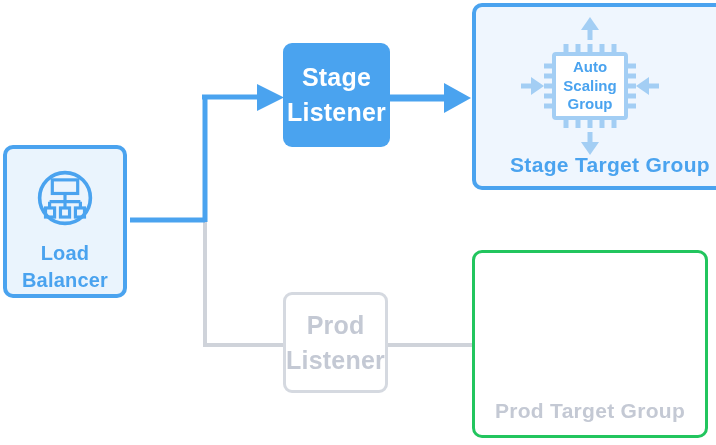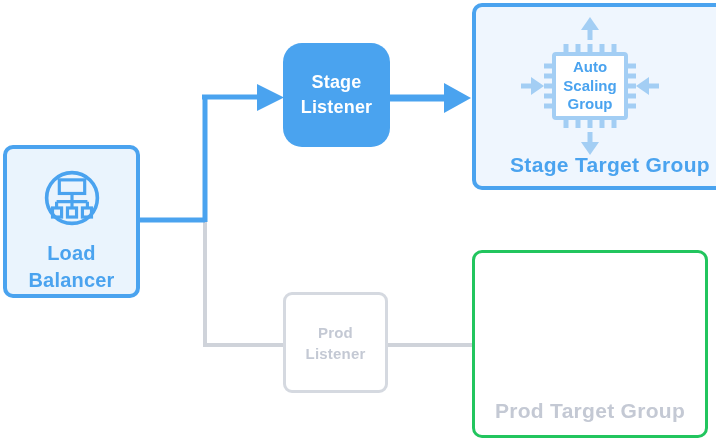--- a/index.html
+++ b/index.html
@@ -21,21 +21,21 @@
   }
 
   .node {
     position: absolute;
     border-radius: 10px;
   }
 
   
   .node-lb {
     left: 3px; top: 145px;
-    width: 137px; height: 153px;
+    width: 124px; height: 153px;
     background: #EAF4FD;
     border: 4px solid #4AA3EF;
     display: flex;
     flex-direction: column;
     align-items: center;
     padding-top: 20px;
   }
   .node-lb .label {
     margin-top: 13px;
     color: #4AA3EF;
@@ -44,42 +44,42 @@
     line-height: 1.35;
     text-align: center;
     letter-spacing: 0.2px;
   }
 
   
   .node-stage-listener {
     left: 283px; top: 43px;
     width: 107px; height: 104px;
     background: #4AA3EF;
-    border-radius: 19px;
+    border-radius: 9px;
     display: flex;
     align-items: center;
     justify-content: center;
     color: #ffffff;
-    font-size: 18px;
+    font-size: 25px;
     font-weight: bold;
     line-height: 1.4;
     text-align: center;
     letter-spacing: 0.2px;
   }
   .node-prod-listener {
     left: 283px; top: 292px;
     width: 105px; height: 101px;
     background: #ffffff;
     border: 3px solid #D5D9E0;
     border-radius: 9px;
     display: flex;
     align-items: center;
     justify-content: center;
     color: #C4C9D4;
-    font-size: 15px;
+    font-size: 25px;
     font-weight: bold;
     line-height: 1.4;
     text-align: center;
     letter-spacing: 0.2px;
   }
 
   
   .node-stage-tg {
     left: 472px; top: 3px;
     width: 276px; height: 187px;

